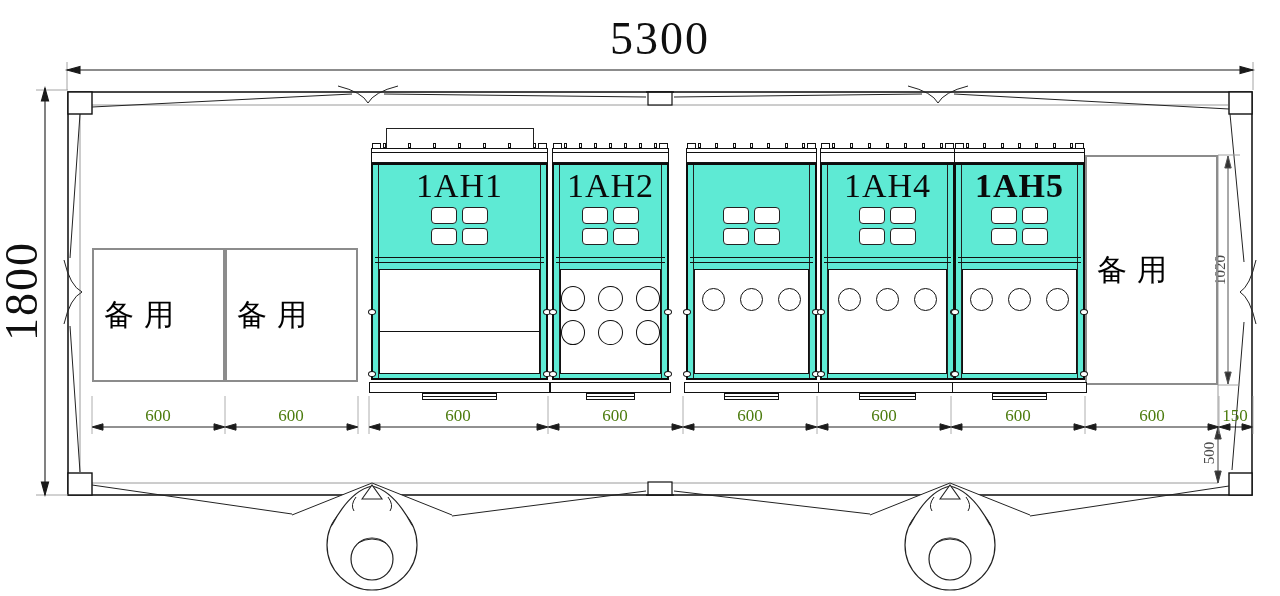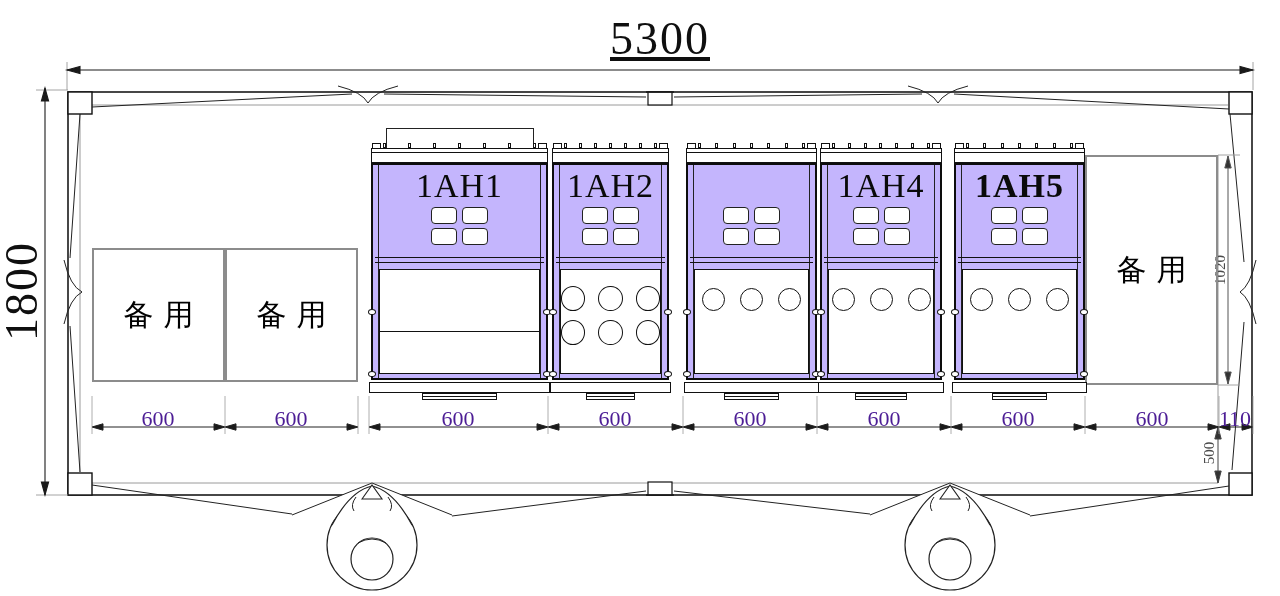--- a/index.html
+++ b/index.html
@@ -1,34 +1,34 @@
 <!DOCTYPE html>
 <html><head>
 <meta charset="utf-8">
 <style>
   html,body{margin:0;padding:0;background:#fff;}
   #stage{position:relative;width:1280px;height:596px;background:#fff;overflow:hidden;
          font-family:"Liberation Serif","DejaVu Serif",serif;color:#111;}
   #wallsvg{position:absolute;left:0;top:0;}
   .lbl{position:absolute;text-align:center;white-space:nowrap;}
   .dim-big{font-size:46px;letter-spacing:2px;color:#0f0f0f;}
-  .dim-sm{font-size:22px;color:#4c1d95;}
+  .dim-sm{font-size:17px;color:#4d7c0f;}
   .dim-rot{transform:rotate(-90deg);transform-origin:center;font-size:15px;color:#4a4a4a;}
   .spare-box{position:absolute;border:2px solid #8c8c8c;box-sizing:border-box;
-             display:flex;align-items:center;justify-content:center;}
+             display:flex;align-items:center;}
   .spare-label{font-size:30px;letter-spacing:10px;text-indent:10px;color:#000;}
   
   .cab{position:absolute;top:143px;height:258px;}
   .duct{position:absolute;border:1.5px solid #222;background:#fff;box-sizing:border-box;}
   .lug{position:absolute;top:0;width:9px;height:9px;border:1.5px solid #111;background:#fff;box-sizing:border-box;}
   .cap{position:absolute;left:0;right:0;top:5px;height:15px;border:1.5px solid #111;box-sizing:border-box;background:#fff;}
   .cap:after{content:"";position:absolute;left:0;right:0;top:3px;border-top:1px solid #111;}
   .bolts{position:absolute;left:12px;right:12px;top:0;height:5px;display:flex;justify-content:space-between;}
   .bolts span{width:3px;height:5px;border:1px solid #111;box-sizing:border-box;background:#fff;}
-  .body{position:absolute;left:0;right:0;top:20px;height:217px;border:2px solid #0d0d0d;box-sizing:border-box;background:#c4b5fd;}
+  .body{position:absolute;left:0;right:0;top:20px;height:217px;border:2px solid #0d0d0d;box-sizing:border-box;background:#5eead4;}
   .postL,.postR{position:absolute;top:0;bottom:0;width:0;border-left:1.2px solid #222;}
   .postL{left:5px}.postR{right:5px}
   .cab-title{position:absolute;left:0;right:0;top:1px;height:40px;line-height:40px;
              text-align:center;font-size:34px;letter-spacing:1px;color:#0a0a0a;}
   .meters{position:absolute;left:0;right:0;top:42px;display:flex;flex-direction:column;align-items:center;gap:4px;}
   .mrow{display:flex;gap:5px;}
   .meter{width:26px;height:17px;border:1.5px solid #222;border-radius:4px;box-sizing:border-box;background:#fff;}
   .divband{position:absolute;left:2px;right:2px;top:92px;height:4px;border-top:1.2px solid #111;border-bottom:1.2px solid #111;}
   .door{position:absolute;left:6px;right:6px;top:104px;height:105px;border:1.5px solid #111;box-sizing:border-box;background:#fff;}
   .door .hline{position:absolute;left:0;right:0;top:61px;border-top:1.2px solid #111;}
@@ -183,32 +183,32 @@
         <path d="M -10,16 L 0,2 L 10,16 Z" fill="#fff" stroke="#222" stroke-width="1.1"></path>
         <path d="M -16,14 q -6,8 -2,14 M 16,14 q 6,8 2,14" fill="none" stroke="#222" stroke-width="1"></path>
         <circle cx="0" cy="76" r="21" fill="#fff" stroke="#222" stroke-width="1.2"></circle>
         <path d="M -14,60 Q 0,52 14,60" fill="none" stroke="#222" stroke-width="1"></path>
       </g>
     </defs>
     <use href="#person" x="372" y="483"></use>
     <use href="#person" x="950" y="483"></use>
   </svg>
 
-  <div class="lbl dim-big" style="left:540px;top:12px;width:240px;text-decoration:underline;">5300</div>
+  <div class="lbl dim-big" style="left:540px;top:12px;width:240px;">5300</div>
   <div class="lbl dim-big" style="left:-58px;top:266px;width:160px;height:50px;line-height:50px;transform:rotate(-90deg);">1800</div>
 
   <div class="lbl dim-sm" style="left:123px;top:406px;width:70px;">600</div>
   <div class="lbl dim-sm" style="left:256px;top:406px;width:70px;">600</div>
   <div class="lbl dim-sm" style="left:423px;top:406px;width:70px;">600</div>
   <div class="lbl dim-sm" style="left:580px;top:406px;width:70px;">600</div>
   <div class="lbl dim-sm" style="left:715px;top:406px;width:70px;">600</div>
   <div class="lbl dim-sm" style="left:849px;top:406px;width:70px;">600</div>
   <div class="lbl dim-sm" style="left:983px;top:406px;width:70px;">600</div>
   <div class="lbl dim-sm" style="left:1117px;top:406px;width:70px;">600</div>
-  <div class="lbl dim-sm" style="left:1212px;top:406px;width:46px;">110</div>
+  <div class="lbl dim-sm" style="left:1212px;top:406px;width:46px;">150</div>
 
   <div class="lbl dim-rot" style="left:1192px;top:262px;width:56px;height:16px;">1020</div>
   <div class="lbl dim-rot" style="left:1181px;top:445px;width:56px;height:16px;">500</div>
 
   <div class="spare-box" style="left:92px;top:248px;width:133px;height:134px;">
     <span class="spare-label">备用</span>
   </div>
   <div class="spare-box" style="left:225px;top:248px;width:133px;height:134px;">
     <span class="spare-label">备用</span>
   </div>
@@ -342,21 +342,21 @@
       </div>
       <div class="hinge" style="left:-5px;top:144px;"></div>
       <div class="hinge" style="right:-5px;top:144px;"></div>
       <div class="hinge" style="left:-5px;top:206px;"></div>
       <div class="hinge" style="right:-5px;top:206px;"></div>
     </div>
     <div class="plinth"></div>
     <div class="foot"></div>
   </div>
 
-  <div class="cab" style="left:820px;width:122px;">
+  <div class="cab" style="left:820px;width:135px;">
     <div class="lug" style="left:1px;"></div>
     <div class="lug" style="right:1px;"></div>
     <div class="bolts">
         <span></span>
         <span></span>
         <span></span>
         <span></span>
         <span></span>
         <span></span>
         <span></span>

